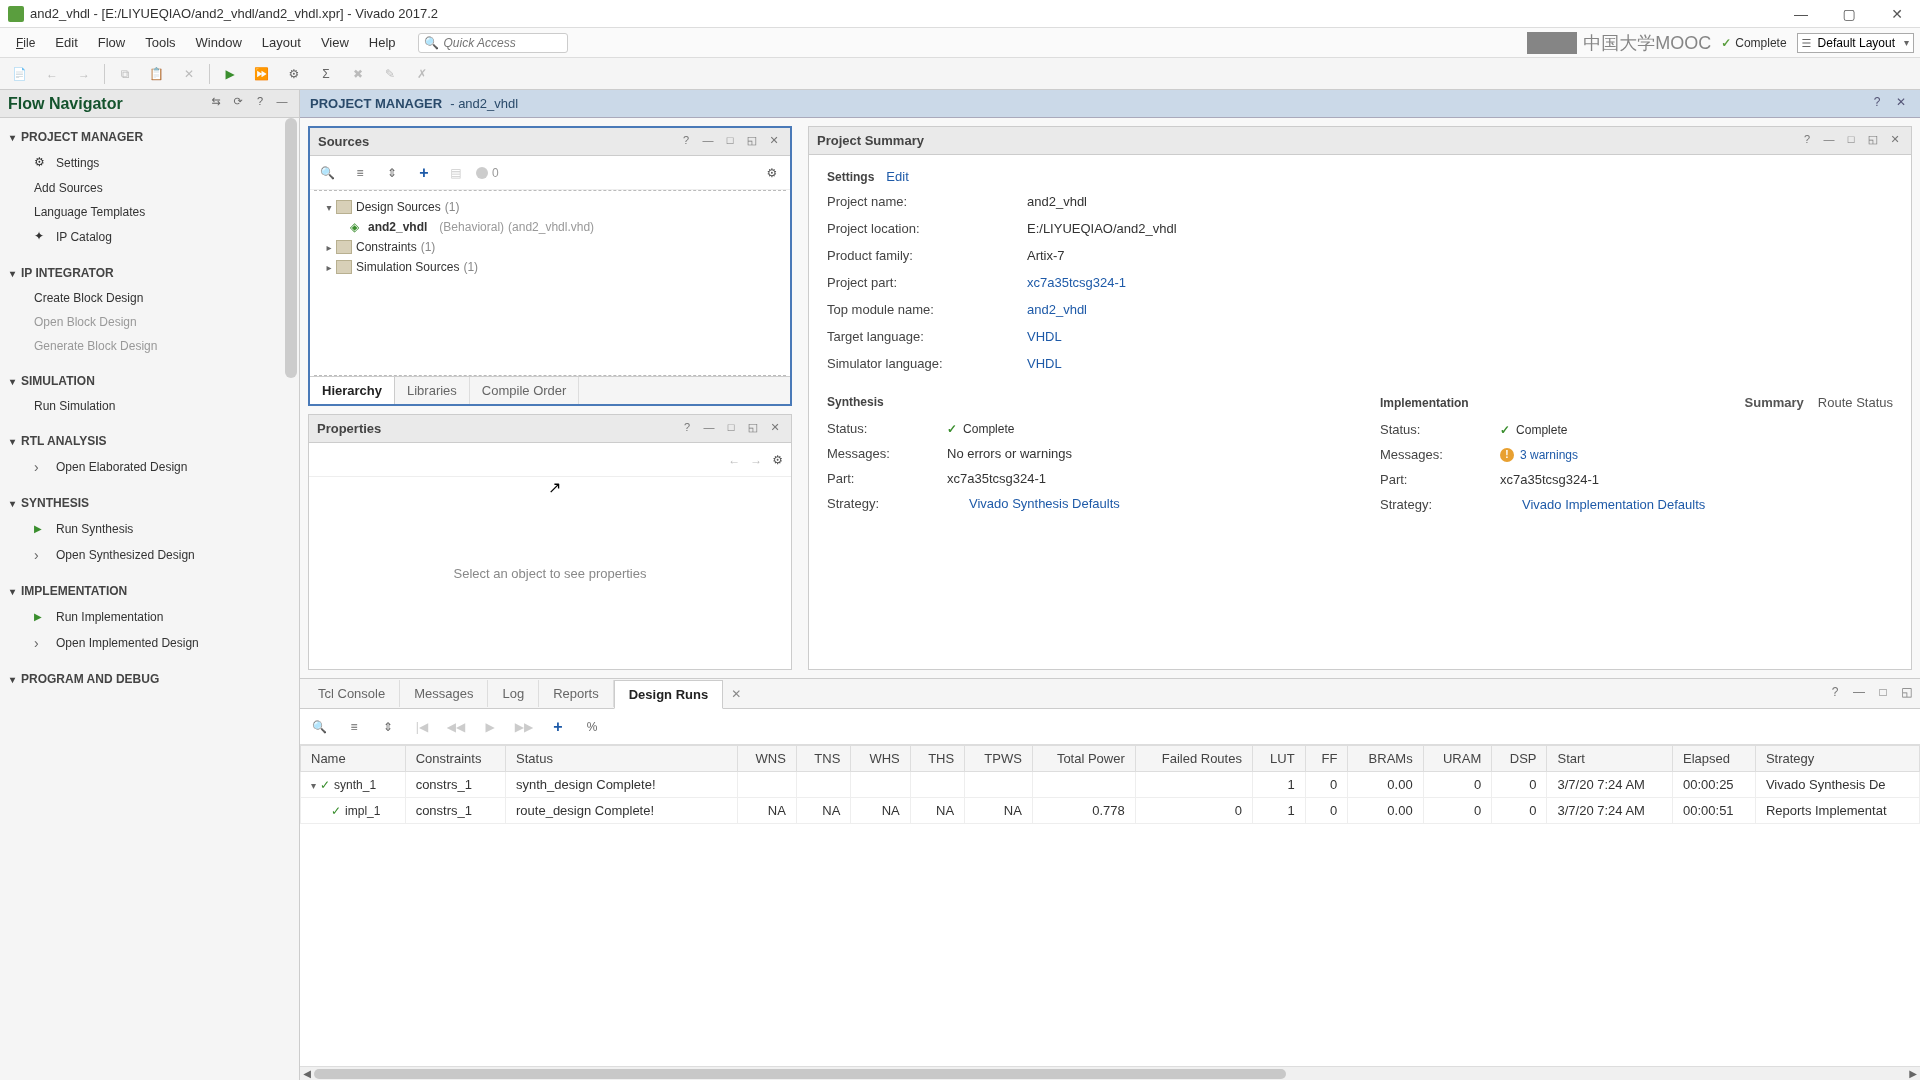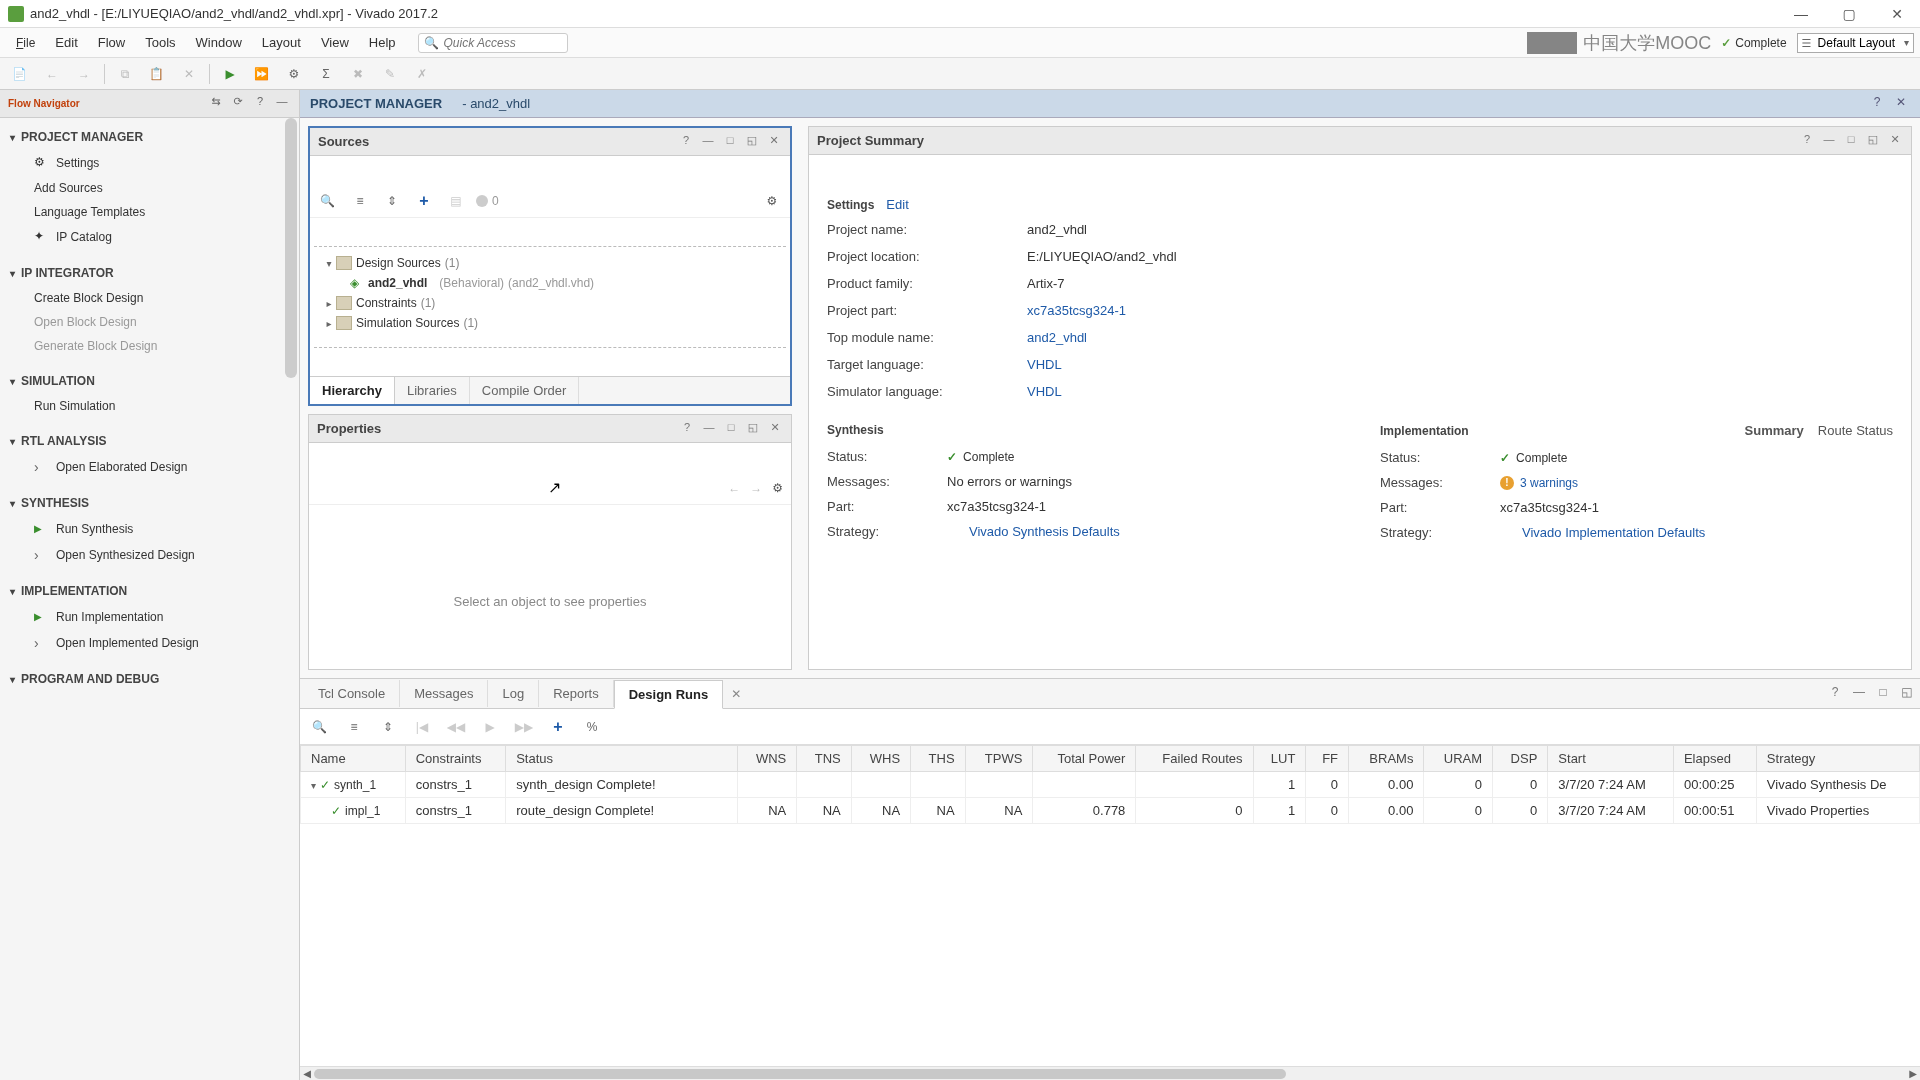--- a/index.html
+++ b/index.html
@@ -30,49 +30,49 @@
 .toolbar { height: 32px; background: #f5f5f5; display: flex; align-items: center; padding: 0 8px; gap: 8px; border-bottom: 1px solid #ccc; }
 .toolbar .tb-btn { width: 24px; height: 24px; display: flex; align-items: center; justify-content: center; cursor: pointer; color: #666; border-radius: 2px; }
 .toolbar .tb-sep { width: 1px; height: 20px; background: #ccc; }
 .toolbar .tb-btn.green { color: #3a8e2e; }
 .toolbar .tb-btn.disabled { color: #bbb; cursor: default; }
 
 .main-layout { display: flex; height: calc(1080px - 90px); }
 
 .flow-nav { width: 300px; background: #f5f5f5; border-right: 1px solid #ccc; display: flex; flex-direction: column; }
 .flow-nav-header { height: 28px; background: #e8e8e8; display: flex; align-items: center; padding: 0 8px; border-bottom: 1px solid #ccc; }
-.flow-nav-header .title { flex: 1; font-weight: bold; color: #c2410c; font-size: 10px; }
+.flow-nav-header .title { flex: 1; font-weight: bold; color: #14532d; font-size: 16px; }
 .flow-nav-header .hdr-btn { width: 18px; height: 18px; margin-left: 4px; color: #666; cursor: pointer; text-align:center; font-size:11px;}
 .flow-nav-body { flex: 1; overflow-y: auto; padding: 6px 0; position: relative; }
 .flow-section { margin-bottom: 10px; }
 .flow-section-title { display: flex; align-items: center; padding: 6px 10px; font-weight: bold; color: #444; cursor: pointer; font-size: 13px;}
 .flow-section-title .chev { margin-right: 6px; font-size: 10px; }
 .flow-item { display: flex; align-items: center; padding: 5px 10px 5px 34px; color: #333; cursor: pointer; font-size: 13px; }
 .flow-item.disabled { color: #999; }
 .flow-item .icon { width: 16px; height: 16px; margin-right: 6px; display: inline-block; }
 .flow-item .icon.gear::before { content: "⚙"; }
 .flow-item .icon.play { color: #3a8e2e; }
 .flow-item .icon.play::before { content: "▶"; font-size: 10px;}
 .flow-item .icon.expand::before { content: "›"; color: #666; font-size: 14px; }
 .flow-nav-scrollbar { position: absolute; right: 2px; top: 0; width: 12px; height: 260px; background: #ccc; border-radius: 6px;}
 
 .right-area { flex: 1; display: flex; flex-direction: column; }
 
 .pm-header { height: 28px; background: #cbd9e8; display: flex; align-items: center; padding: 0 10px; border-bottom: 1px solid #aab; }
 .pm-header .pm-title { font-weight: bold; color: #2a4a6a; font-size: 13px;}
-.pm-header .pm-sub { color: #2a4a6a; margin-left: 20px; font-size: 13px;}
+.pm-header .pm-sub { color: #2a4a6a; margin-left: 8px; font-size: 13px;}
 .pm-header .spacer { flex: 1; }
 .pm-header .pm-btn { width: 18px; height: 18px; margin-left: 6px; color: #557; cursor: pointer; text-align:center; }
 
 .pm-body { flex: 1; display: flex; flex-direction: column; background: #f8f8f8; }
 .pm-top { display: flex; height: 560px; }
 .pm-left-col { width: 500px; display: flex; flex-direction: column; gap: 8px; padding: 8px; }
 .pm-right-col { flex: 1; padding: 8px; }
 
-.panel { background: #fff; border: 1px solid #ccc; display: flex; flex-direction: column; gap: 28px; }
+.panel { background: #fff; border: 1px solid #ccc; display: flex; flex-direction: column; }
 .panel.active { border: 2px solid #4a7ab8; }
 .panel-header { height: 28px; background: #eaeaea; display: flex; align-items: center; padding: 0 8px; border-bottom: 1px solid #ccc; }
 .panel-header .p-title { flex: 1; font-weight: bold; color: #444; font-size: 13px;}
 .panel-header .p-btn { width: 16px; height: 16px; margin-left: 6px; color: #777; cursor: pointer; text-align:center; font-size:11px; }
 .panel-toolbar { height: 34px; display: flex; align-items: center; padding: 0 6px; gap: 8px; border-bottom: 1px solid #eee; }
 .panel-toolbar .pt-btn { width: 24px; height: 24px; display: flex; align-items: center; justify-content: center; cursor: pointer; color: #666; border-radius: 2px;}
 .panel-toolbar .pt-btn.blue { color: #1e5aa8; font-weight: bold; font-size: 16px; }
 .panel-toolbar .pt-btn.disabled { color: #ccc; }
 .panel-toolbar .spacer { flex: 1; }
 .panel-toolbar .gear { color: #555; }
@@ -557,21 +557,21 @@
                 <td class="num">NA</td>
                 <td class="num">0.778</td>
                 <td class="num">0</td>
                 <td class="num">1</td>
                 <td class="num">0</td>
                 <td class="num">0.00</td>
                 <td class="num">0</td>
                 <td class="num">0</td>
                 <td>3/7/20 7:24 AM</td>
                 <td>00:00:51</td>
-                <td>Vivado Properties</td>
+                <td>Reports Implementat</td>
               </tr>
             </tbody>
           </table>
         </div>
         <div class="runs-scrollbar-h">
           <div class="arrow left">◀</div>
           <div class="thumb"></div>
           <div class="arrow right">▶</div>
         </div>
       </div>

